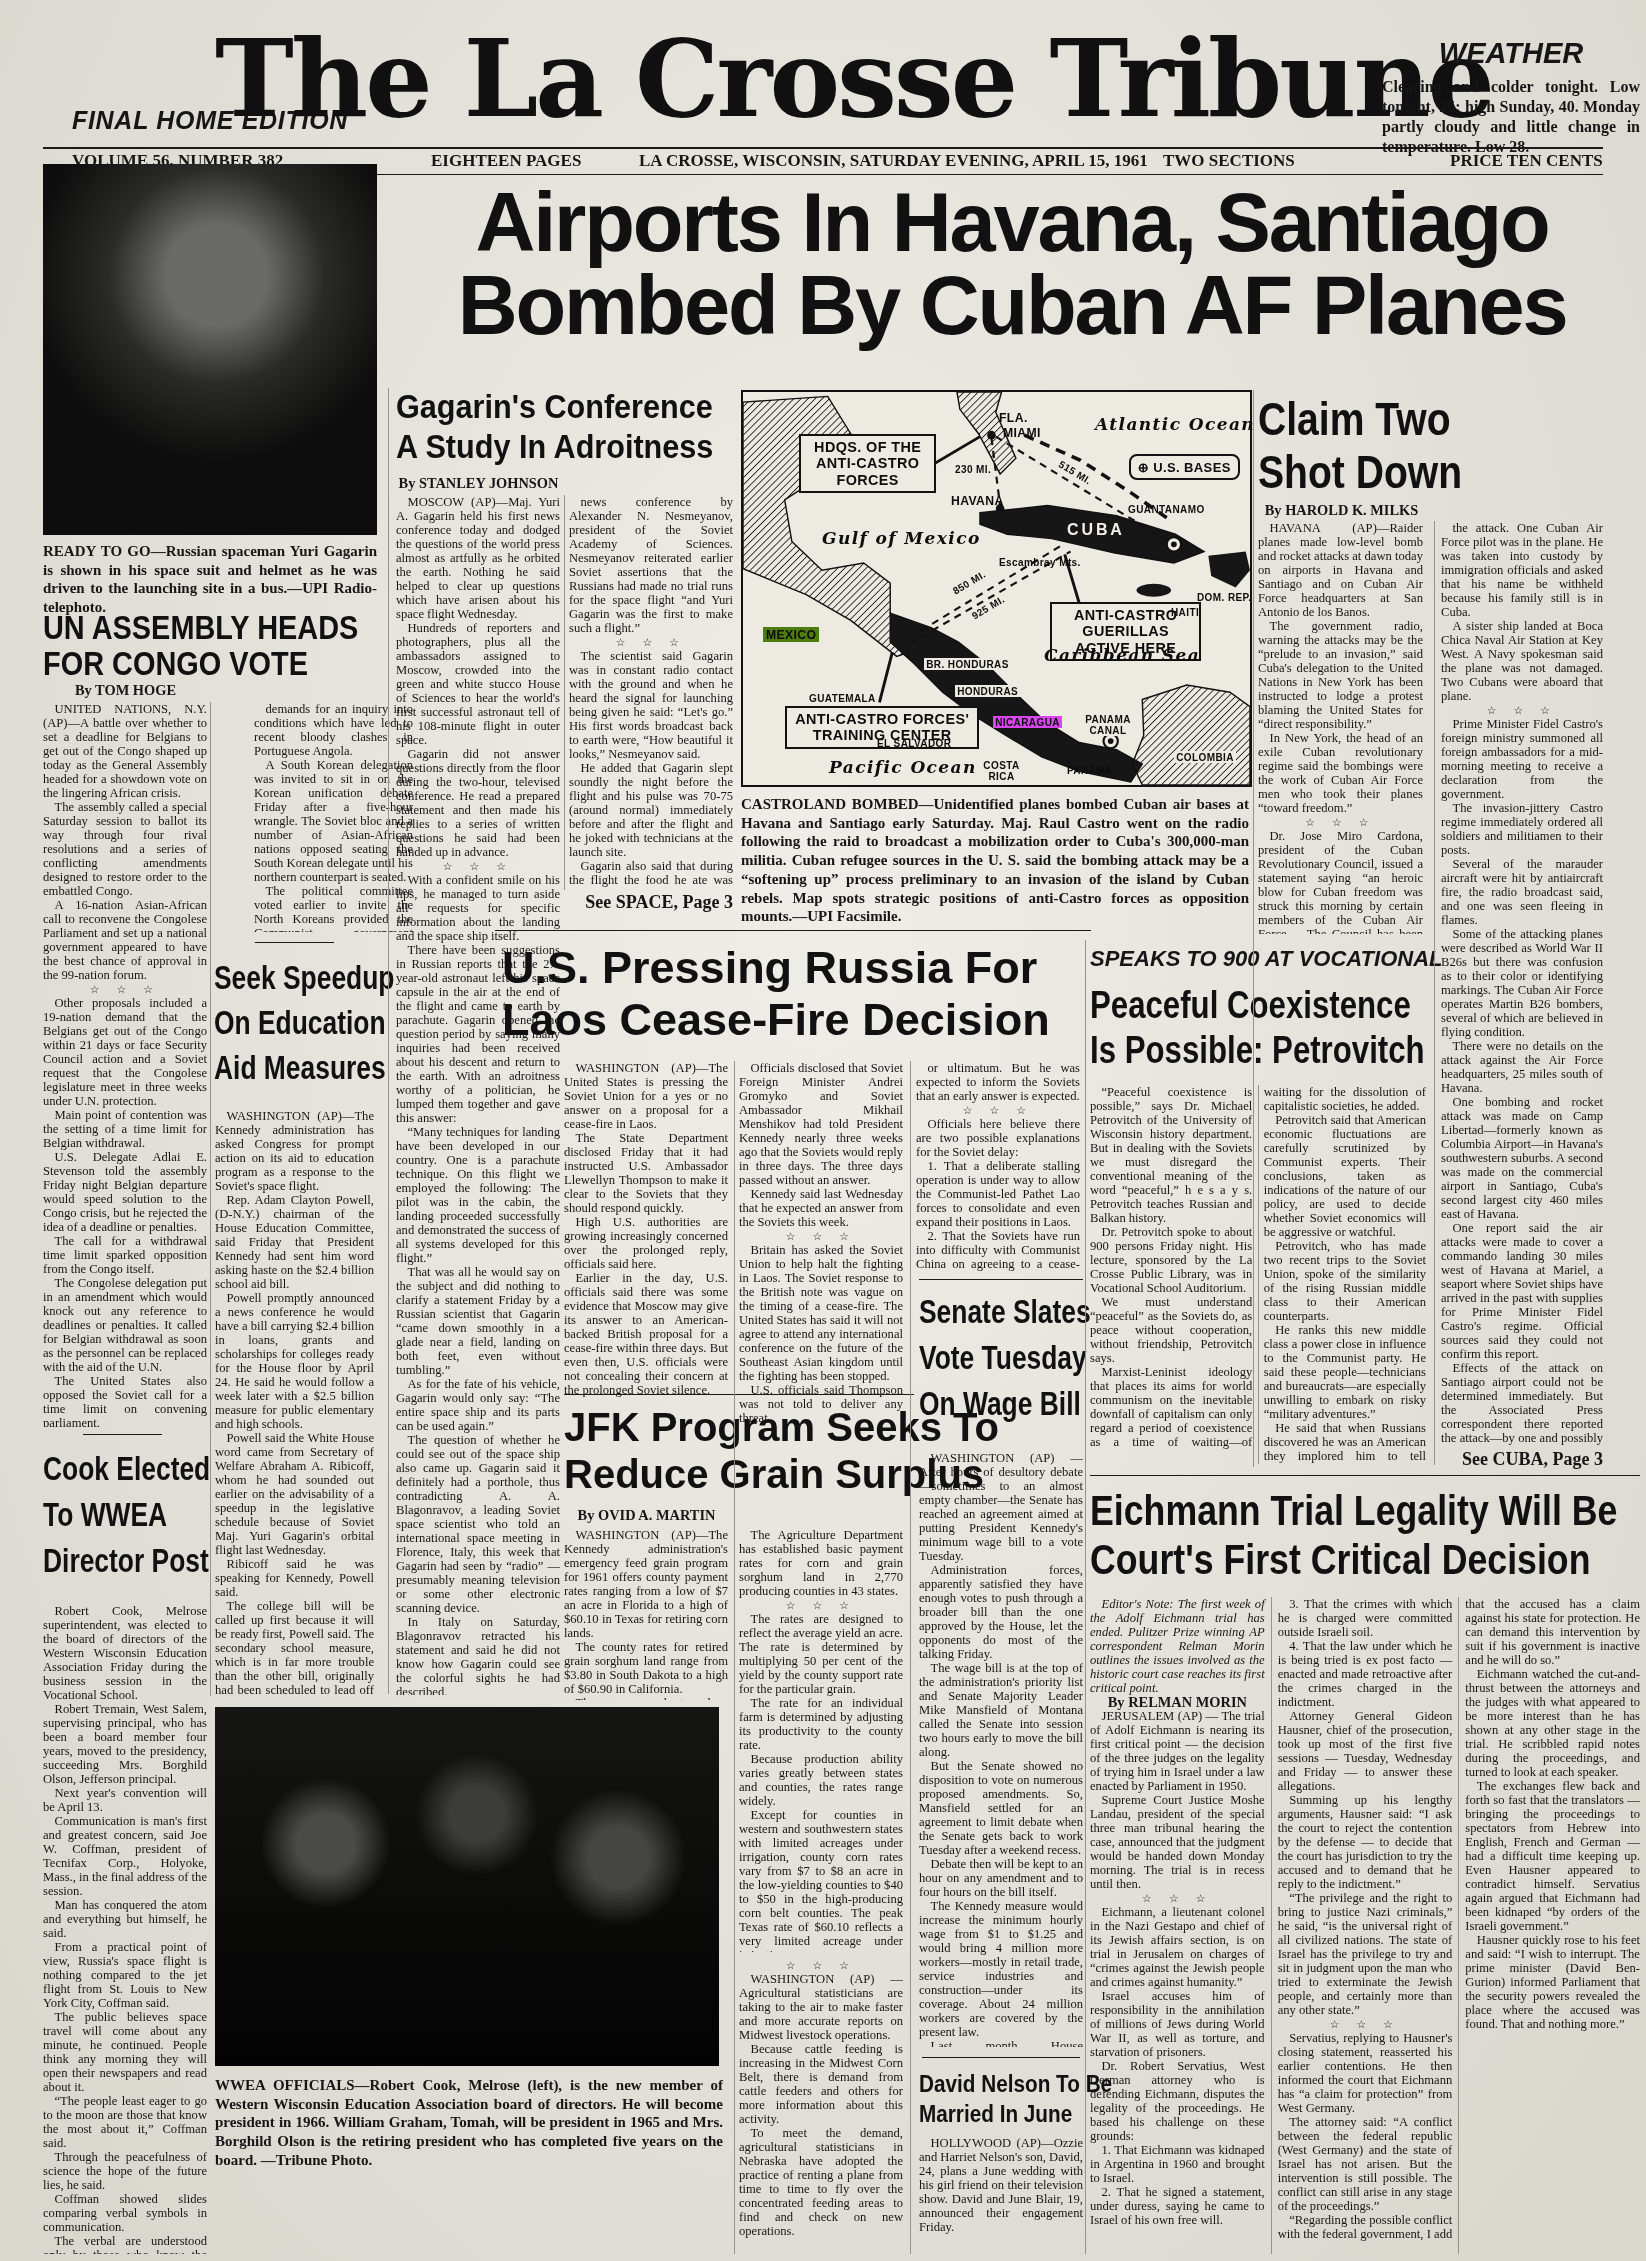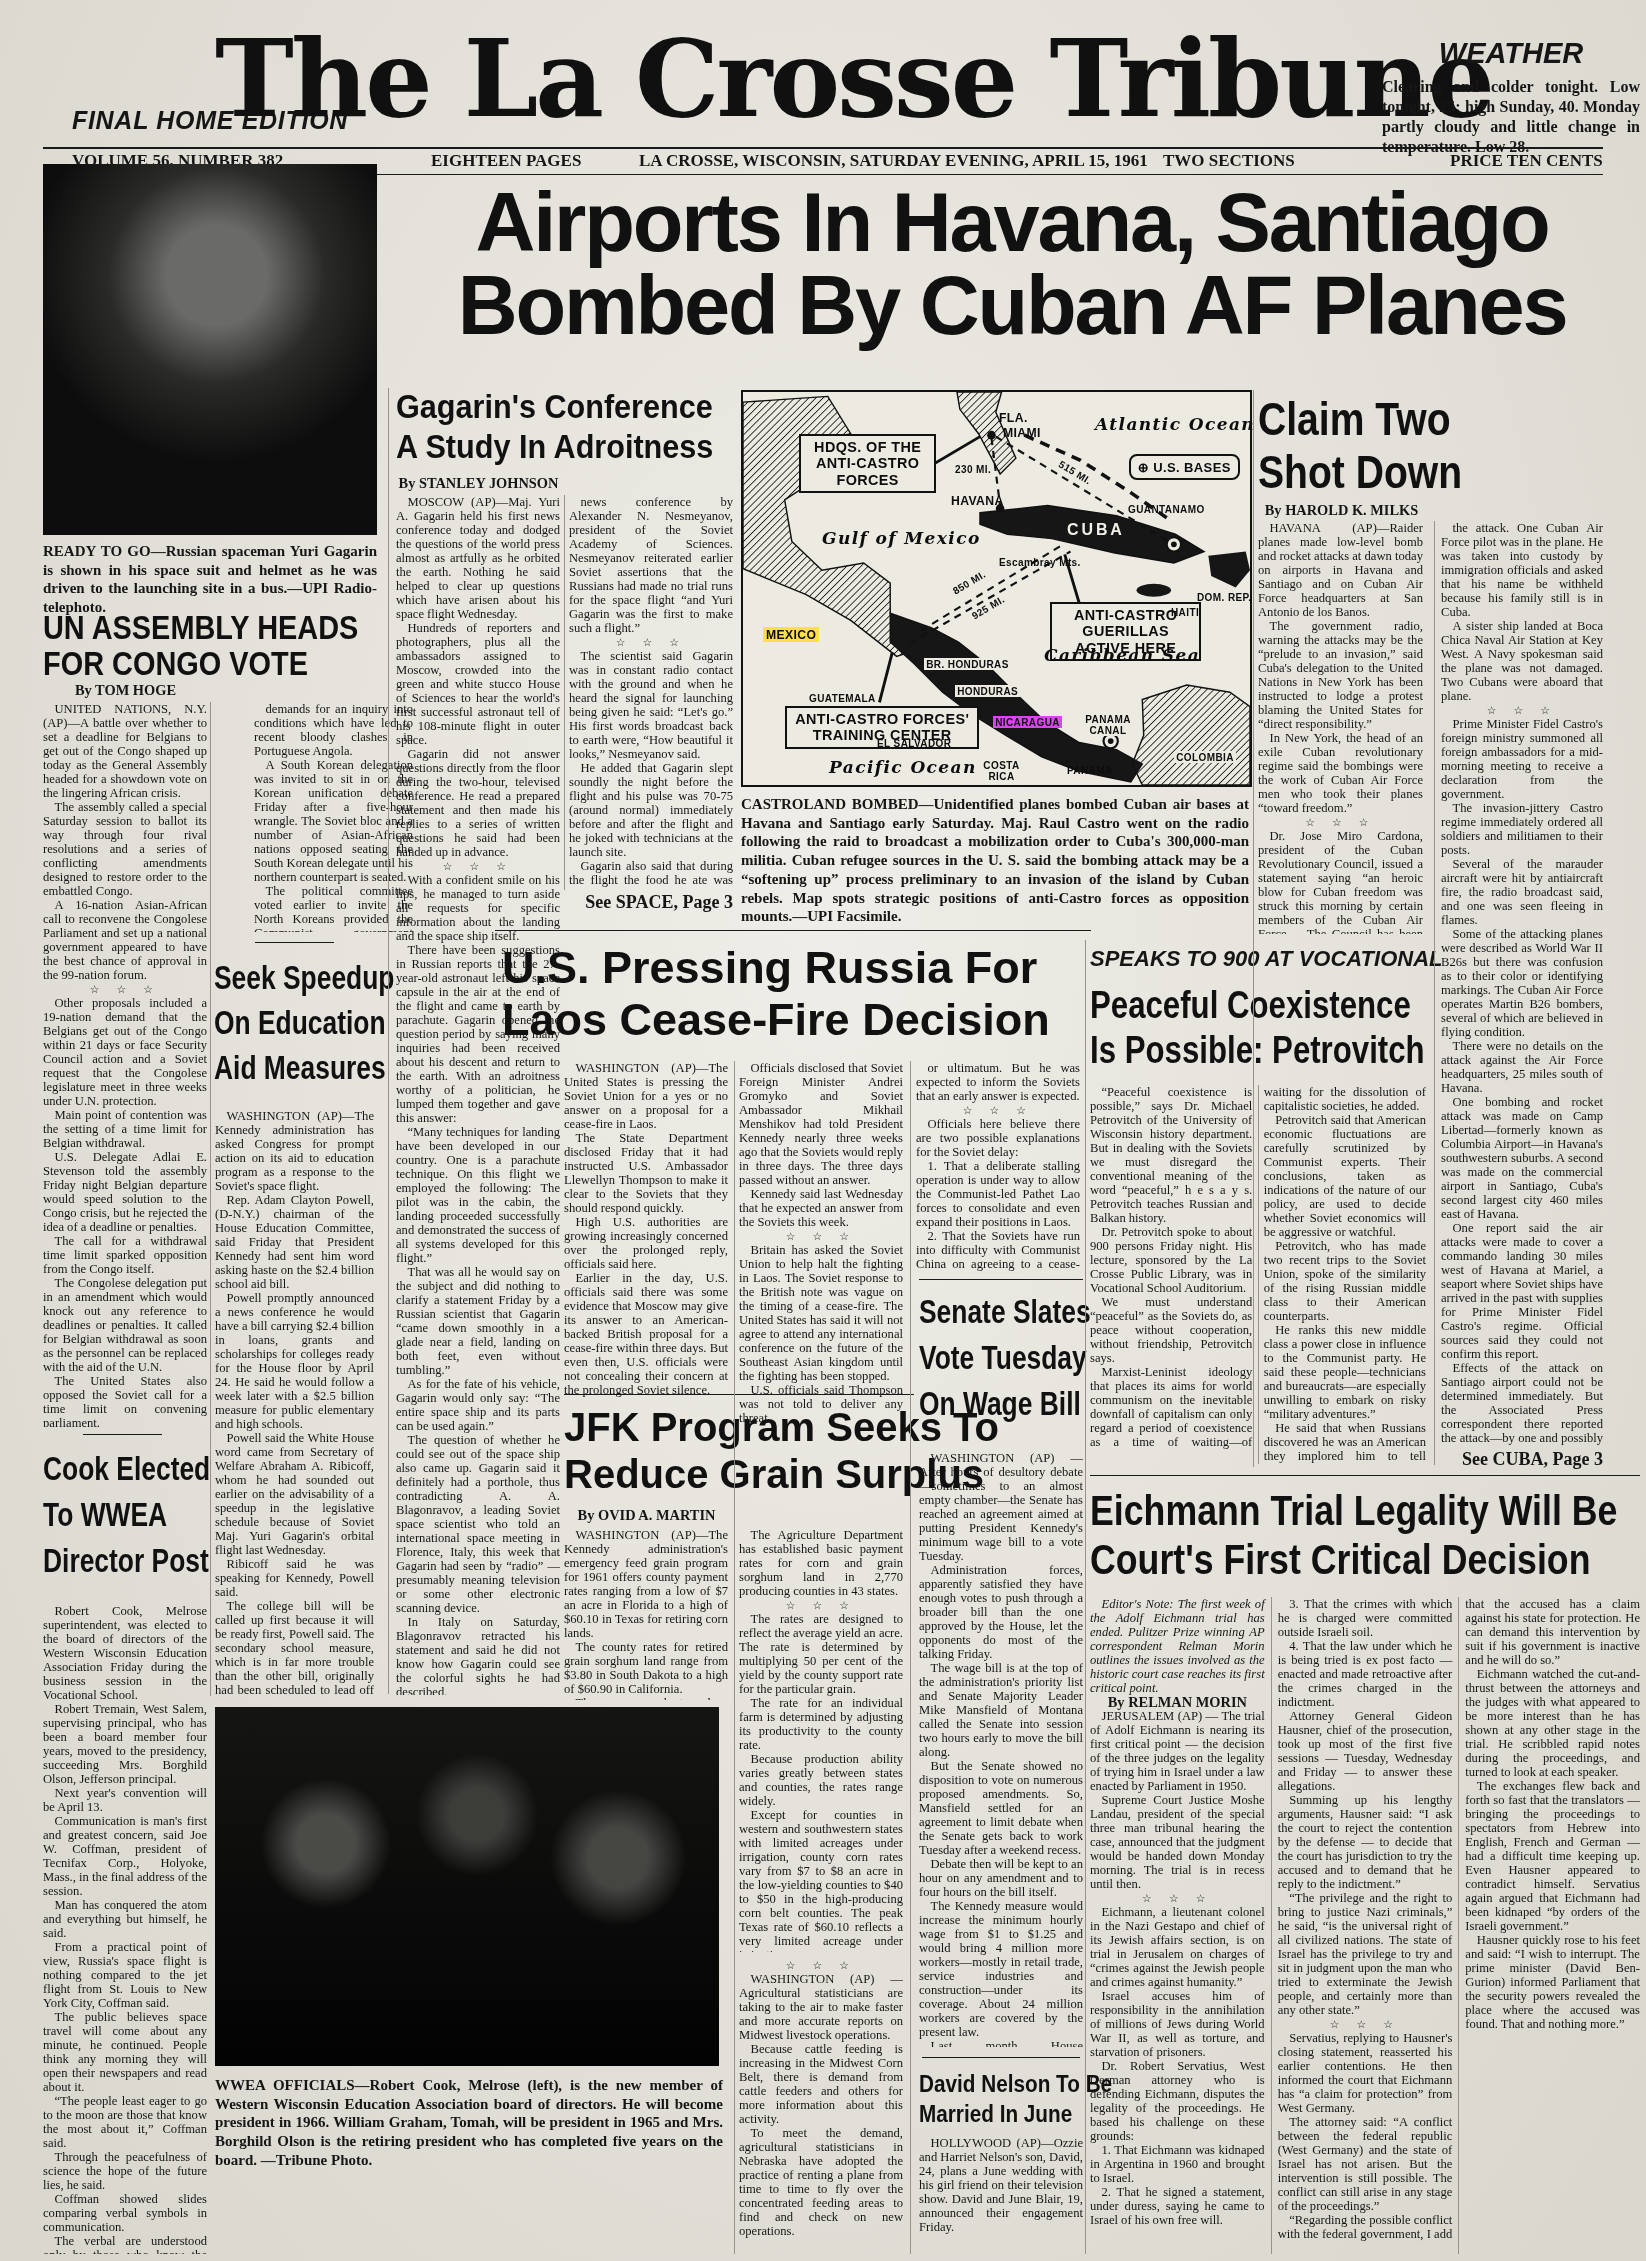--- a/index.html
+++ b/index.html
@@ -212,21 +212,21 @@
   <div class="mlab sea" style="left:301px;top:253px;">Caribbean Sea</div>
   <div class="mlab sea" style="left:86px;top:365px;">Pacific Ocean</div>
   <div class="mlab" style="left:256px;top:18.7px;">FLA.</div>
   <div class="mlab" style="left:260px;top:34px;">MIAMI</div>
   <div class="mlab" style="left:208px;top:102px;">HAVANA</div>
   <div class="mlab onland" style="left:324px;top:129px;font-size:16px;letter-spacing:2.9px;">CUBA</div>
   <div class="mlab small" style="left:385px;top:112px;">GUANTANAMO</div>
   <div class="mlab small" style="left:256px;top:165px;">Escambray Mts.</div>
   <div class="mlab small" style="left:454px;top:200px;">DOM. REP.</div>
   <div class="mlab small" style="left:428px;top:215px;">HAITI</div>
-  <div class="mlab" style="left:20px;top:235px;background:#fde047;padding:0.7px 2.9px;">MEXICO</div>
+  <div class="mlab" style="left:20px;top:235px;background:#4d7c0f;padding:0.7px 2.9px;">MEXICO</div>
   <div class="mlab small" style="left:181px;top:266px;background:#edeae2;padding:0.7px 2.2px;">BR. HONDURAS</div>
   <div class="mlab small" style="left:66px;top:301px;">GUATEMALA</div>
   <div class="mlab small" style="left:212px;top:293px;background:#edeae2;padding:0.7px 2.2px;">HONDURAS</div>
   <div class="mlab small" style="left:134px;top:346px;">EL SALVADOR</div>
   <div class="mlab small" style="left:250px;top:324px;background:#d946ef;padding:0.7px 2.2px;">NICARAGUA</div>
   <div class="mlab small" style="left:237px;top:368px;width:43px;white-space:normal;text-align:center;">COSTA RICA</div>
   <div class="mlab small" style="left:324px;top:373px;">PANAMA</div>
   <div class="mlab small" style="left:340px;top:322px;width:50px;white-space:normal;text-align:center;background:#edeae2;">PANAMA CANAL</div>
   <div class="mlab small" style="left:431px;top:359px;background:#edeae2;padding:0.7px 2.2px;">COLOMBIA</div>
   <div class="mlab small" style="left:212px;top:72px;">230 MI.</div>

